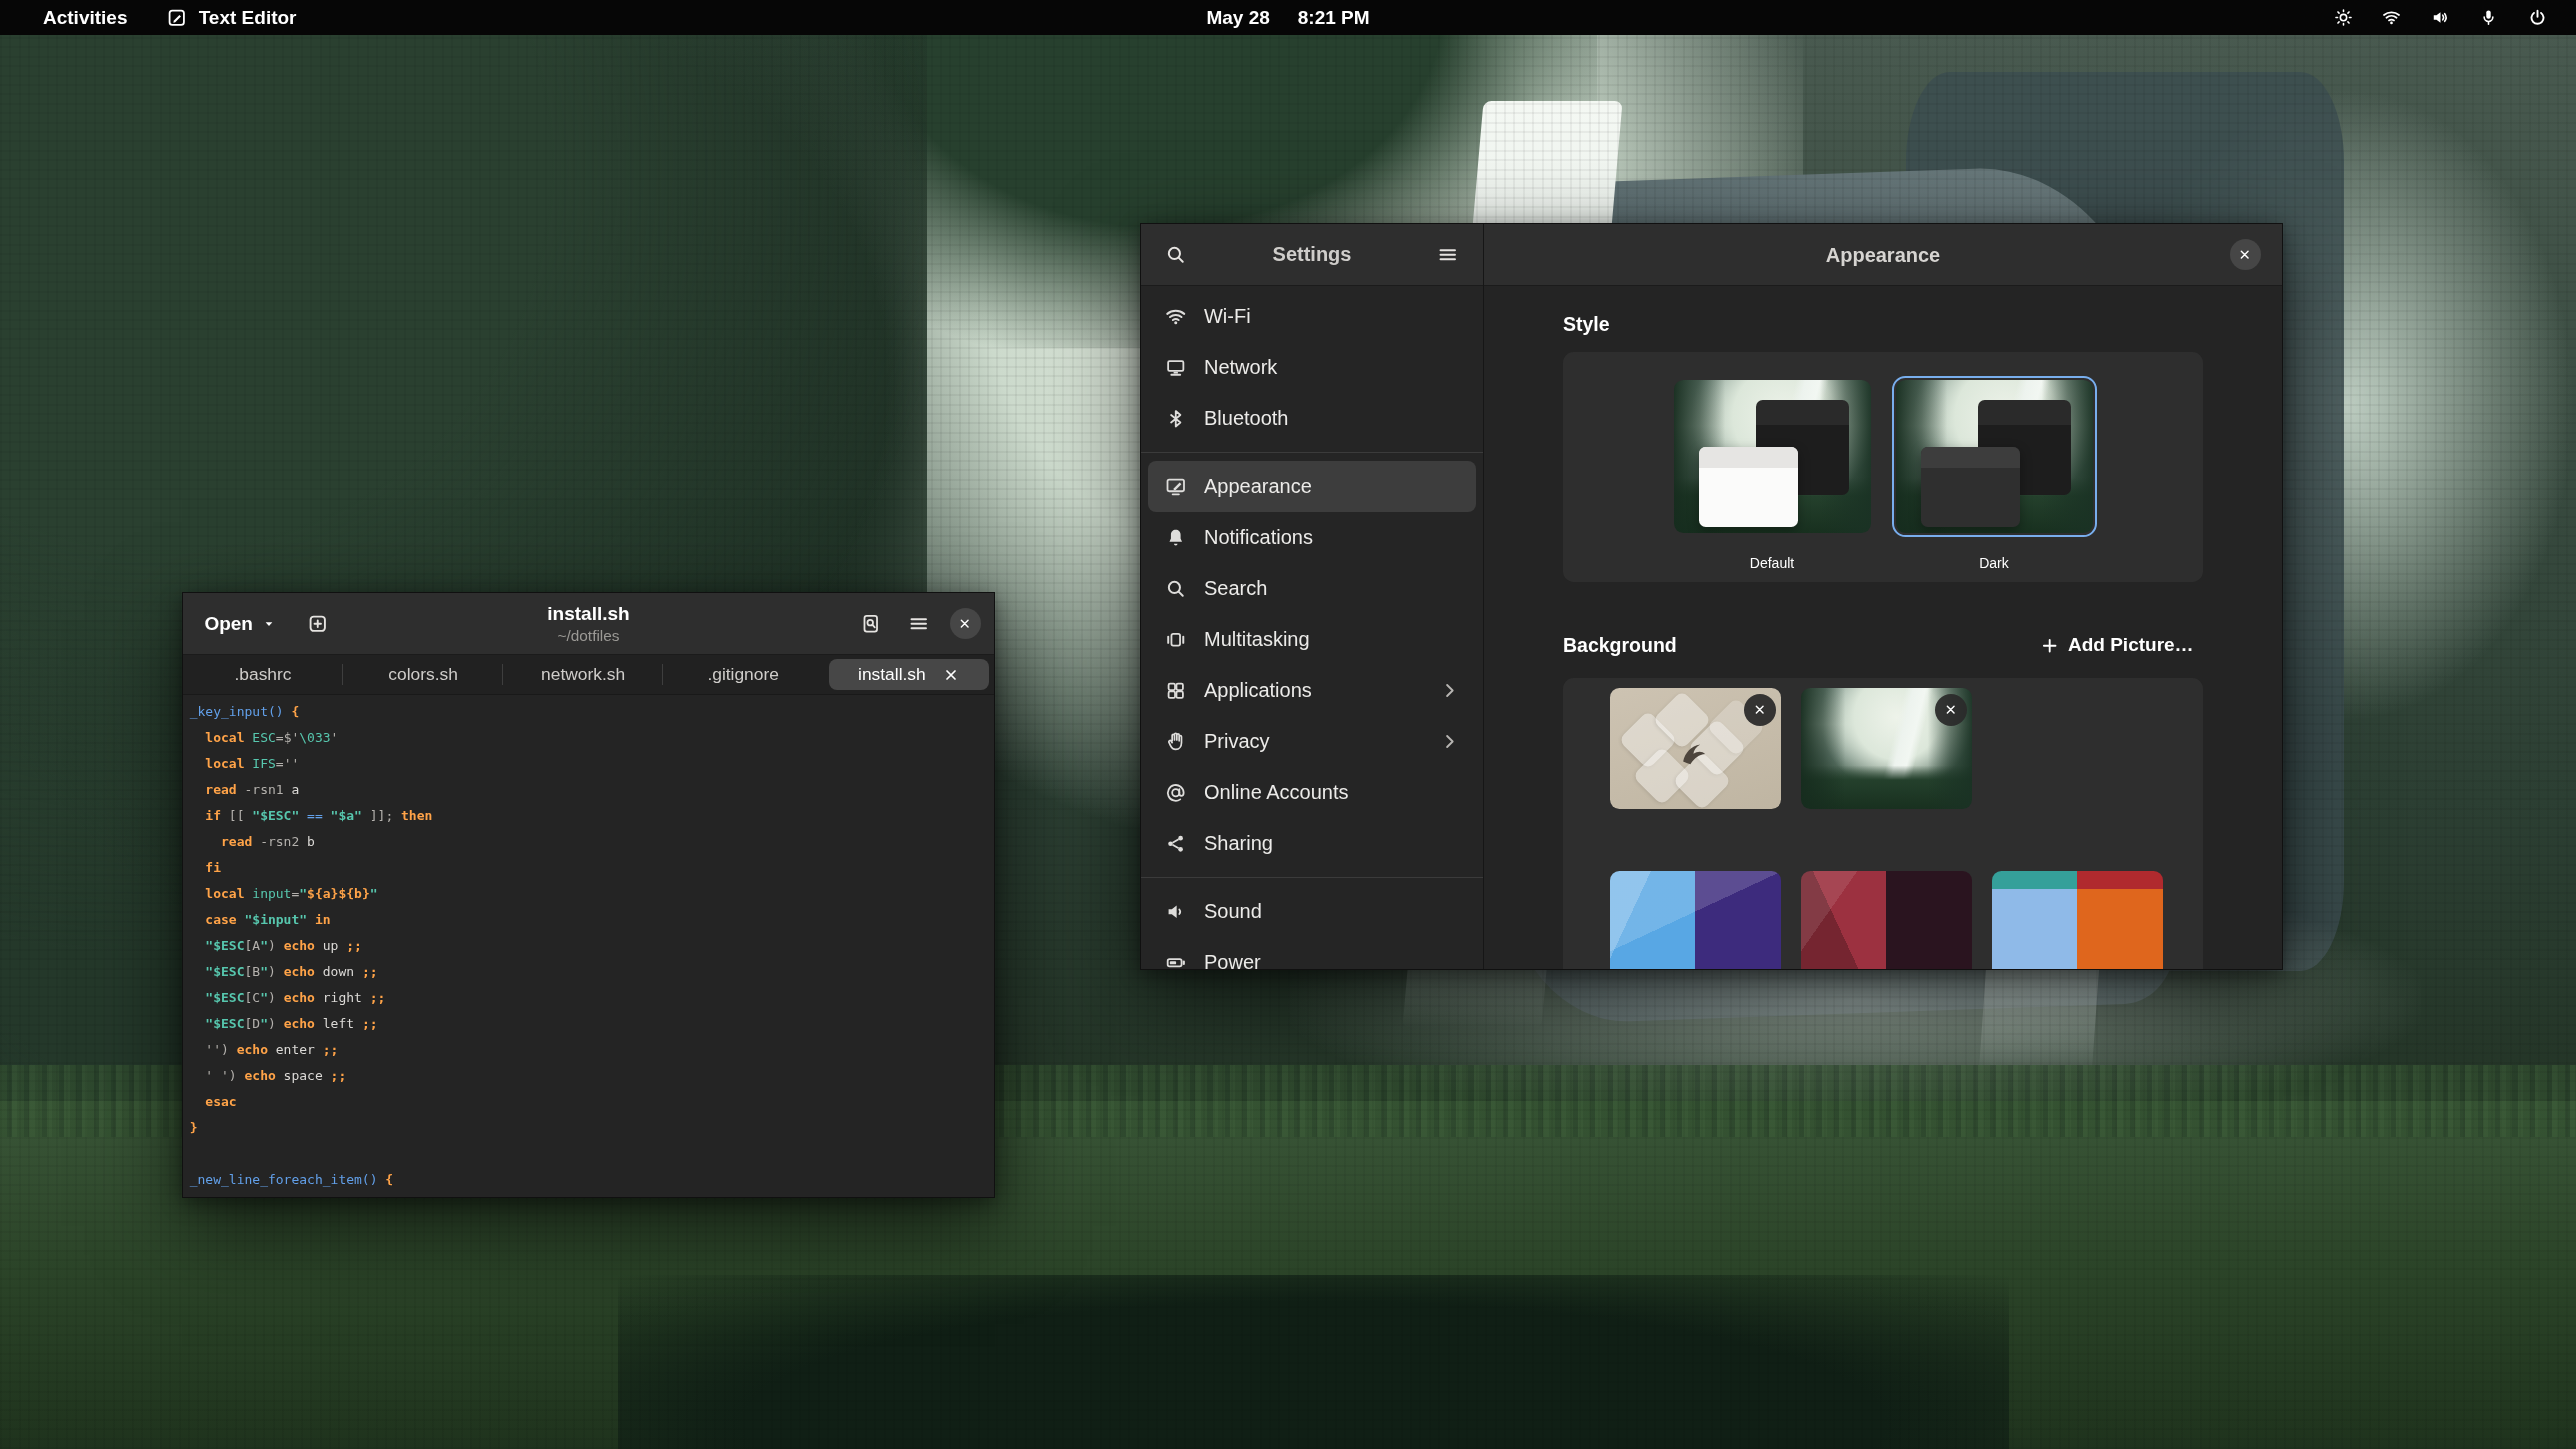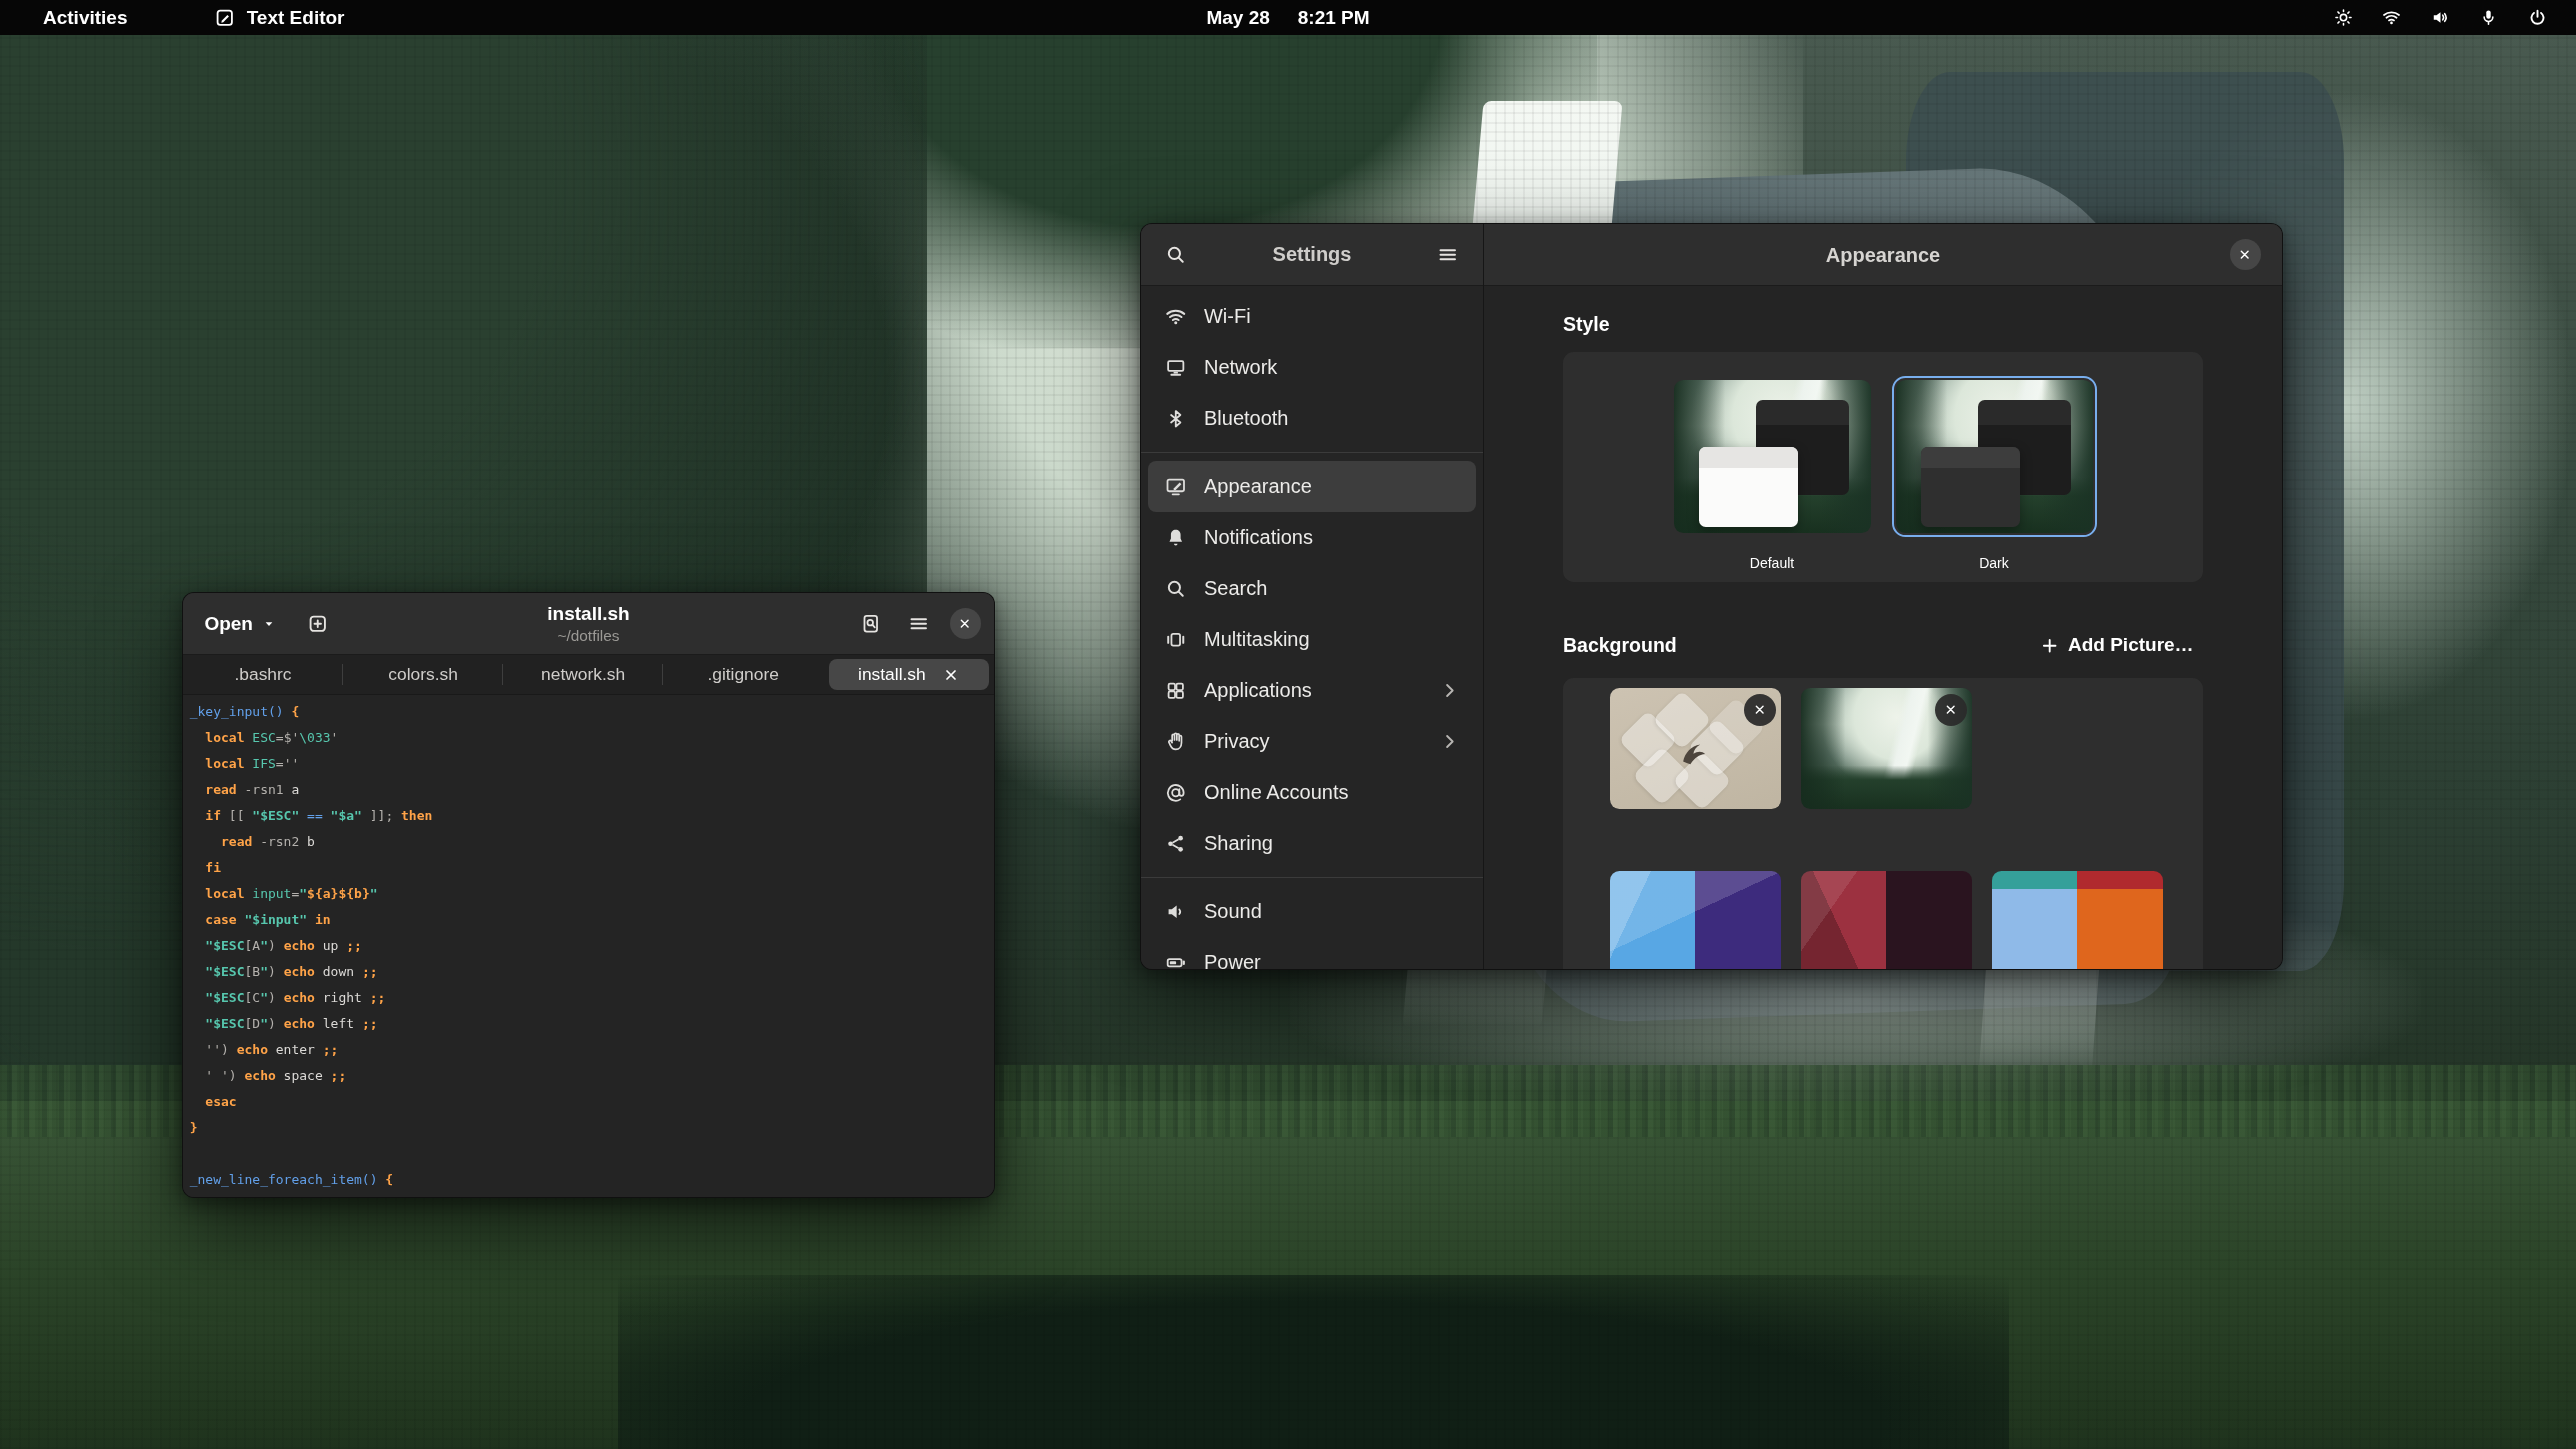--- a/index.html
+++ b/index.html
@@ -34,30 +34,30 @@
   .wp-mini{background:
      linear-gradient(90deg,rgba(22,44,30,.95) 0%,rgba(22,44,30,.55) 13%,rgba(22,44,30,0) 26%),
      linear-gradient(90deg,rgba(26,50,36,0) 74%,rgba(26,50,36,.55) 87%,rgba(26,50,36,.95) 100%),
      linear-gradient(180deg,rgba(0,0,0,0) 64%,#24402c 76%,#18301f 100%),
      linear-gradient(104deg,rgba(0,0,0,0) 52%,#edf3ee 56%,#f2f7f2 62%,rgba(0,0,0,0) 66%),
      radial-gradient(circle at 56% 24%,#eef3ea 0%,#dce7da 32%,rgba(220,231,218,0) 58%),
      linear-gradient(180deg,#7e958a 0%,#a8bbae 30%,#6e8579 55%,#3f5848 80%,#2b4032 100%)}
 
   
   #top-bar{position:absolute;left:0;top:0;width:100%;height:35px;background:#060606;display:flex;align-items:center;color:#fff;z-index:60}
-  .tb-left{display:flex;align-items:center;gap:87px;margin-left:43px}
+  .tb-left{display:flex;align-items:center;gap:39px;margin-left:43px}
   .tb-item{font-size:19px;font-weight:700;display:flex;align-items:center;gap:10.7px;height:35px}
   .tb-app-icon svg{width:21.5px;height:21.5px}
   .tb-center{position:absolute;left:50%;top:0;transform:translateX(-50%);height:35px;display:flex;align-items:center;gap:28px;font-size:19px;font-weight:700}
   .tb-right{margin-left:auto;margin-right:29.5px;display:flex;align-items:center;gap:29.5px}
   .tb-right .tray-icon{color:#fff}
   .tb-right .tray-icon svg{width:19px;height:19px}
 
   
-  .window{position:absolute;border-radius:12px;overflow:hidden;box-shadow:0 28px 81px rgba(0,0,0,.62),0 5.4px 20px rgba(0,0,0,.42);border:0.7px solid rgba(0,0,0,.55)}
+  .window{position:absolute;border-radius:0;overflow:hidden;box-shadow:0 28px 81px rgba(0,0,0,.62),0 5.4px 20px rgba(0,0,0,.42);border:0.7px solid rgba(0,0,0,.55)}
   .headerbar{height:62px;background:#2e2e2e;border-bottom:0.7px solid #1b1b1b;display:flex;align-items:center;position:relative;flex:0 0 62px}
   .icon-btn{display:flex;align-items:center;justify-content:center;color:#e6e4e1;border-radius:6.7px;width:35px;height:35px}
   .icon-btn svg{width:21.5px;height:21.5px}
   .close-circle{width:31px;height:31px;border-radius:50%;background:#464646;color:#fff;display:flex;align-items:center;justify-content:center}
   .close-circle svg{width:13.4px;height:13.4px}
 
   
   #editor-window{left:182px;top:592px;width:813px;height:606px;background:#242424;display:flex;flex-direction:column;z-index:20}
   #editor-window .headerbar{padding:0 13.4px}
   .ed-left{display:flex;align-items:center;gap:14.8px}

